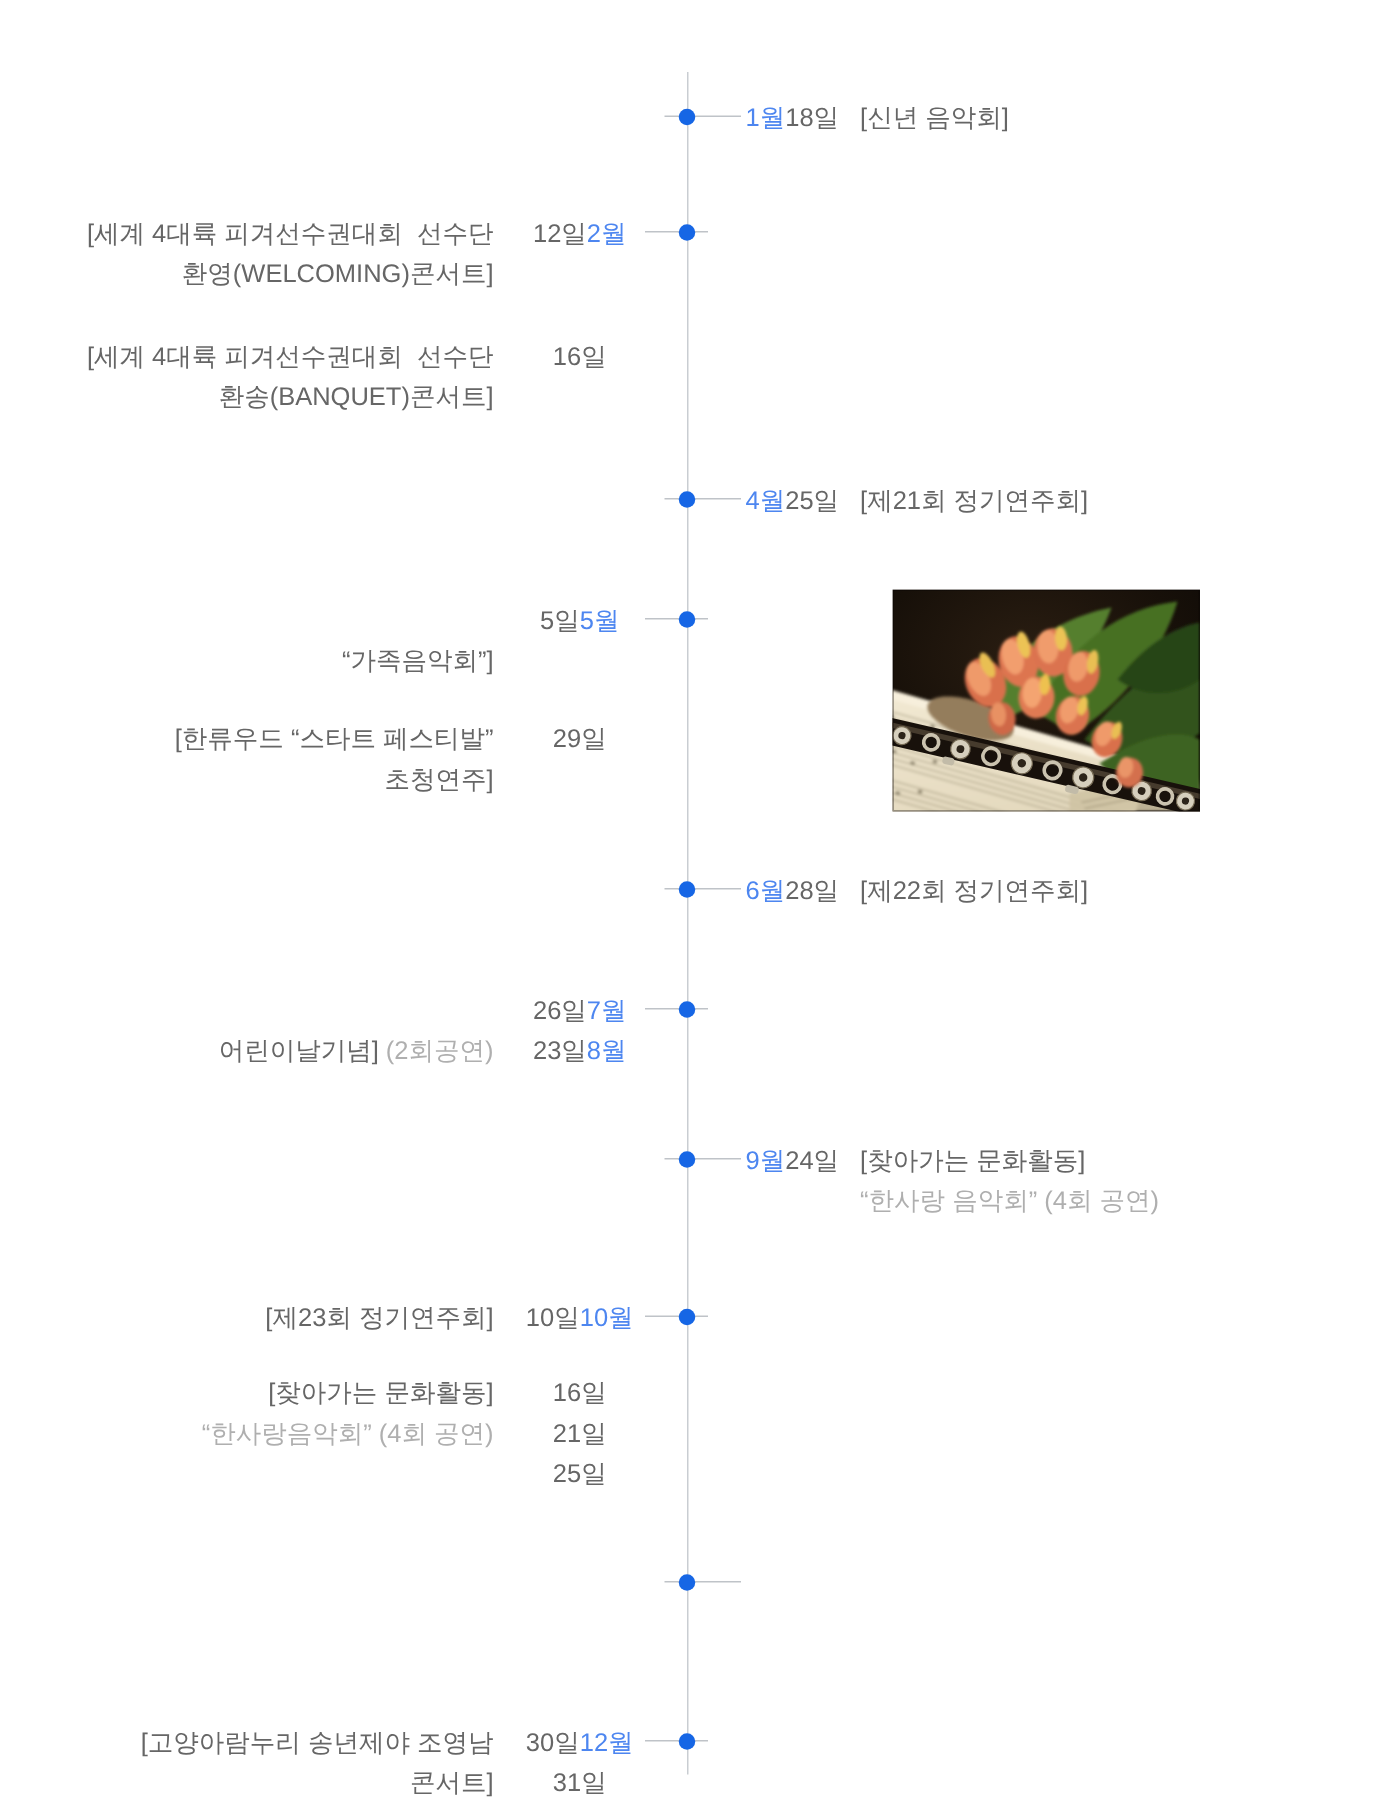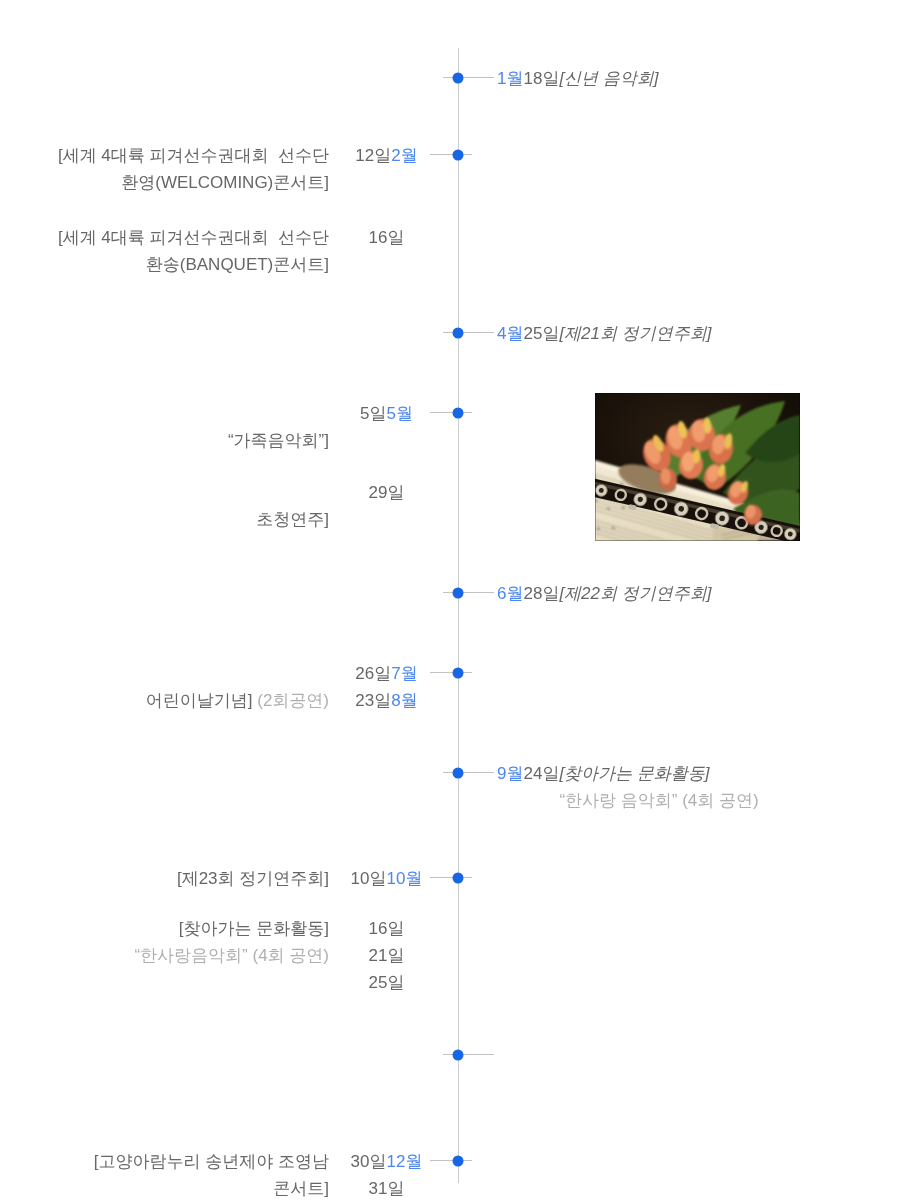--- a/index.html
+++ b/index.html
@@ -6,27 +6,27 @@
   .canvas{
     position:relative;width:915px;height:1201px;background:#ffffff;overflow:hidden;
     font-family:"Liberation Sans","DejaVu Sans",sans-serif;
     font-size:17px;line-height:27px;color:#666666;
   }
   .vline{position:absolute;left:458px;top:48px;width:1px;height:1135px;background:#c9cdd2;}
   .dot{position:absolute;left:458px;width:11px;height:11px;border-radius:50%;
        background:#1666e5;transform:translate(-50%,-50%);}
   .conn{position:absolute;height:1px;background:#bfc3c8;}
   .rblock{position:absolute;left:497px;display:grid;grid-template-columns:auto auto;
-          white-space:pre;}
+          column-gap:14px;white-space:pre;}
   .lblock{position:absolute;right:485px;display:grid;grid-template-columns:auto 87px;
           column-gap:14px;white-space:pre;}
   .l-desc{grid-column:1;text-align:right;}
   .l-date{grid-column:2;text-align:center;}
   .r-date{grid-column:1;grid-row:1;}
-  .r-title{grid-column:2;grid-row:1;font-style:italic;}
+  .r-title{grid-column:2;grid-row:1;}
   .r-sub{grid-column:2;grid-row:2;}
   .month{color:#4d86f0;}
   .light{color:#afafaf;}
   .photo{position:absolute;left:595px;top:393px;width:205px;height:148px;}
   .photo svg{display:block;}
 </style>
 </head>
 <body>
 
 <div class="canvas">
@@ -76,20 +76,21 @@
     <span class="r-date"><span class="month">4월</span><span>25일</span></span>
     <span class="r-title">[제21회 정기연주회]</span>
   </div>
 
   <div class="lblock" style="top:400px">
     <span class="l-date" style="grid-row:1"><span>5일</span><span class="month">5월</span></span>
     <span class="l-desc" style="grid-row:2">“가족음악회”]</span>
   </div>
 
   <div class="lblock" style="top:479px">
+    <span class="l-desc" style="grid-row:1">[한류우드 “스타트 페스티발”</span>
     <span class="l-date" style="grid-row:1"><span>29일</span></span>
     <span class="l-desc" style="grid-row:2">초청연주]</span>
   </div>
 
   <div class="rblock" style="top:580px">
     <span class="r-date"><span class="month">6월</span><span>28일</span></span>
     <span class="r-title">[제22회 정기연주회]</span>
   </div>
 
   <div class="lblock" style="top:660px">

